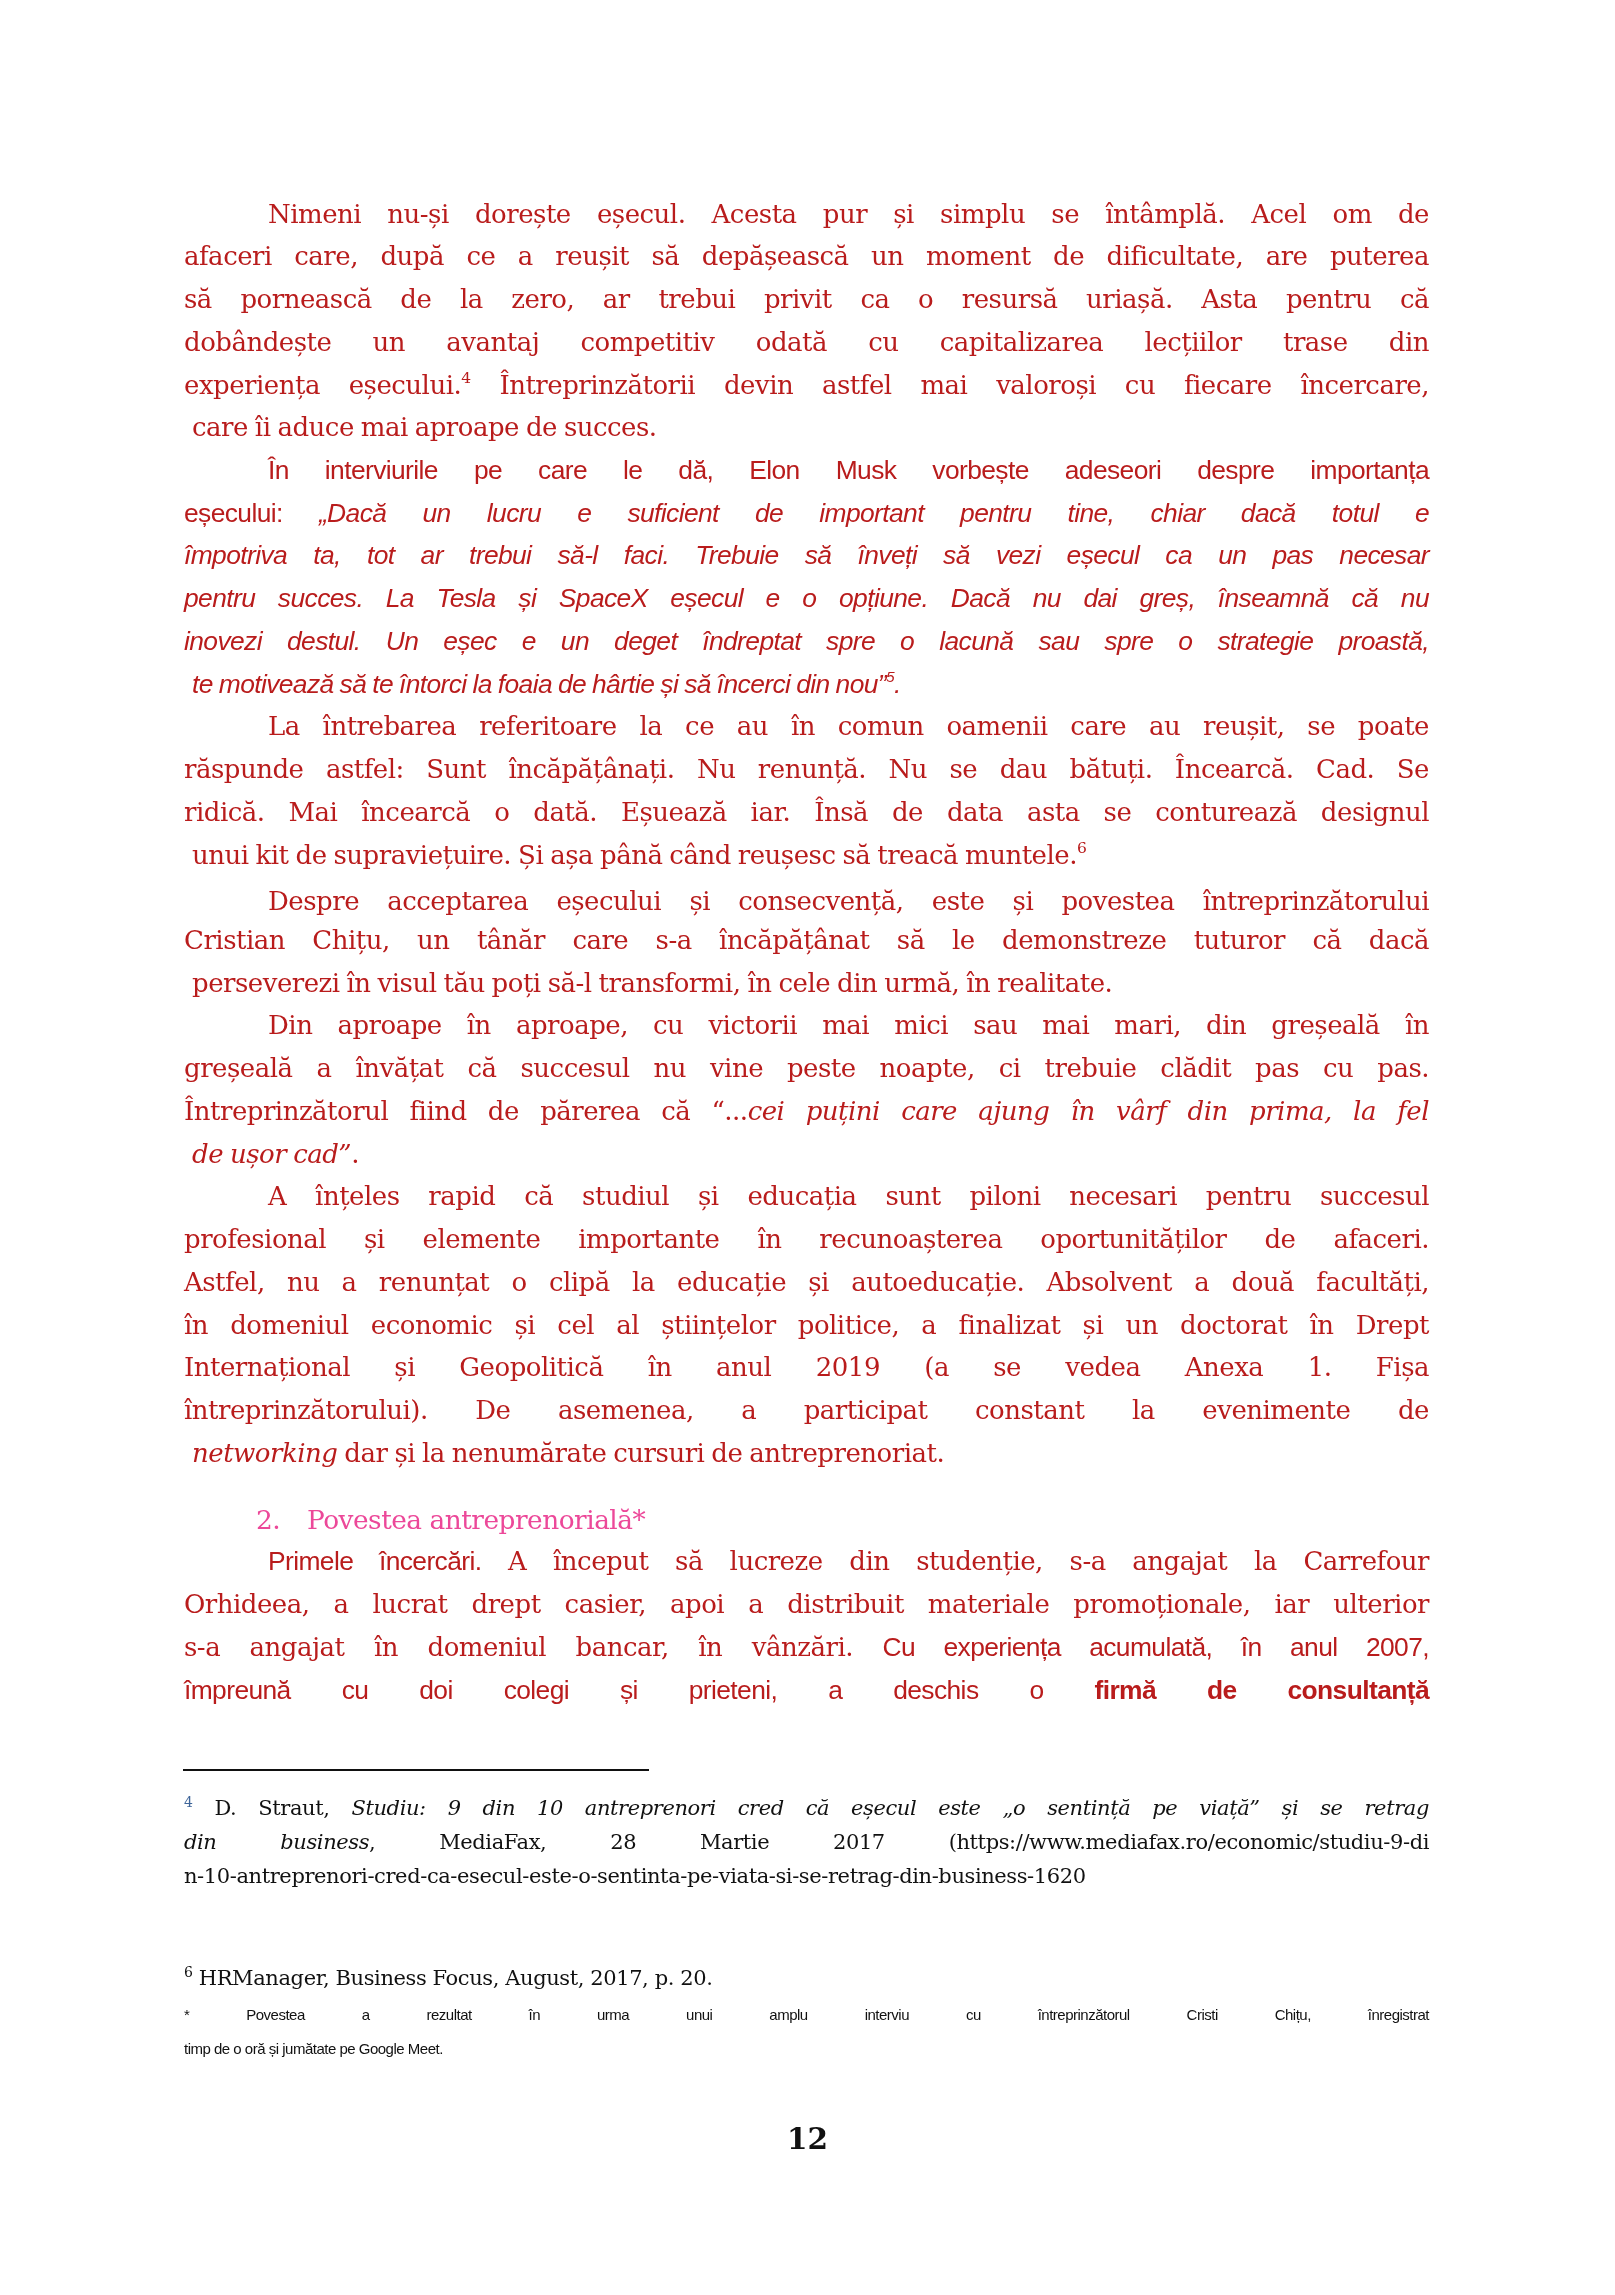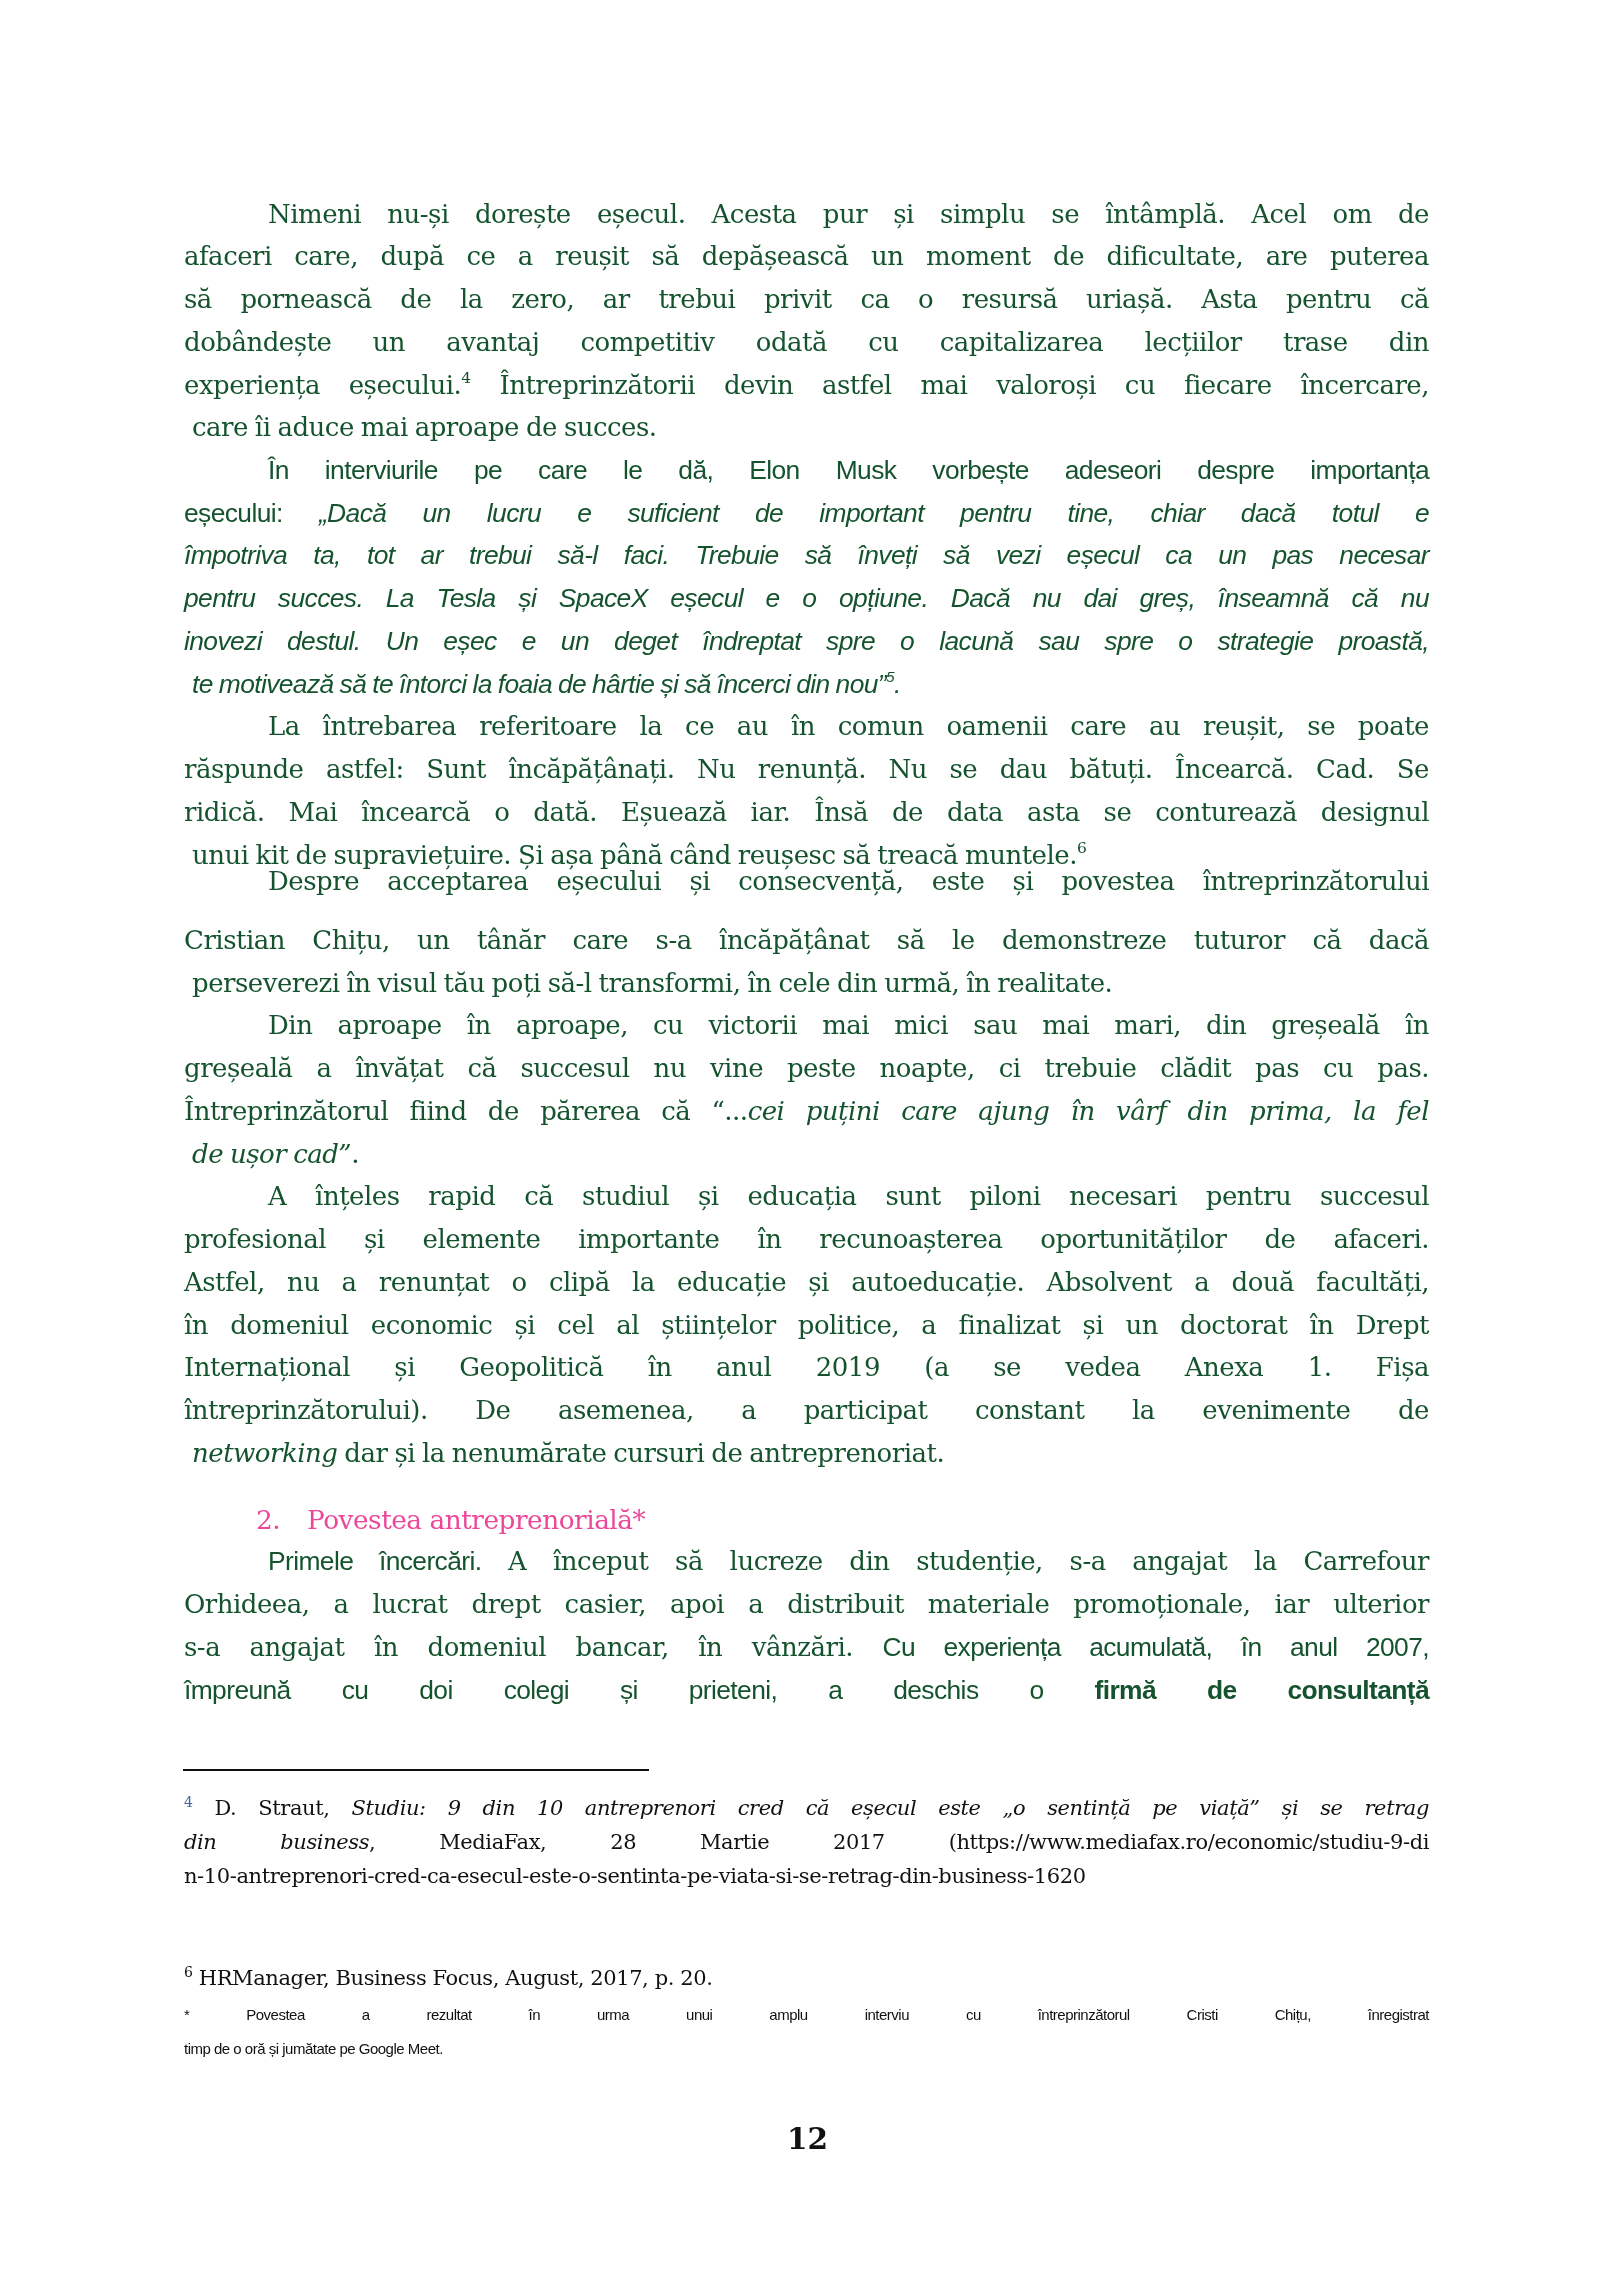--- a/index.html
+++ b/index.html
@@ -2,21 +2,21 @@
 <html style="font-size:12.4px"><head>
 <meta charset="utf-8">
 <style>
   html, body { margin: 0; padding: 0; background: #ffffff; }
   body { width: 1615px; height: 2295px; position: relative; overflow: hidden; }
   .page { position: absolute; left: 0; top: 0; width: 1615px; height: 2295px; background: #fff; }
   .col { position: absolute; left: 184px; width: 1245px; }
   .line {
     position: absolute; left: 0; width: 1245px; height: 43px;
     font-family: "DejaVu Serif", "Liberation Serif", serif;
-    font-size: 26px; line-height: 43px; color: #14532d;
+    font-size: 26px; line-height: 43px; color: #b91c1c;
     white-space: nowrap; text-align: justify; text-align-last: justify;
     letter-spacing: -0.5px; word-spacing: -0.8px;
   }
   .line.last { text-align-last: left; margin-left: 8px; }
   .line.indent { left: 84px; width: 1161px; }
   .sans { font-family: "Liberation Sans", "DejaVu Sans", sans-serif; font-size: 26.4px; letter-spacing: -0.6px; }
   .it { font-style: italic; }
   .b { font-weight: bold; }
   .sup { font-size: 15.5px; vertical-align: 11px; line-height: 0; }
   .heading {
@@ -58,21 +58,21 @@
     <div class="line sans it" style="top:534px">împotriva ta, tot ar trebui să-l faci. Trebuie să înveți să vezi eșecul ca un pas necesar</div>
     <div class="line sans it" style="top:577px">pentru succes. La Tesla și SpaceX eșecul e o opțiune. Dacă nu dai greș, înseamnă că nu</div>
     <div class="line sans it" style="top:620px">inovezi destul. Un eșec e un deget îndreptat spre o lacună sau spre o strategie proastă,</div>
     <div class="line sans it last" style="top:663px"><span>te motivează să te întorci la foaia de hârtie și să încerci din nou”</span><span class="sup">5</span><span>.</span></div>
 
     <div class="line indent" style="top:705px">La întrebarea referitoare la ce au în comun oamenii care au reușit, se poate</div>
     <div class="line" style="top:748px">răspunde astfel: Sunt încăpățânați. Nu renunță. Nu se dau bătuți. Încearcă. Cad. Se</div>
     <div class="line" style="top:791px">ridică. Mai încearcă o dată. Eșuează iar. Însă de data asta se conturează designul</div>
     <div class="line last" style="top:834px"><span>unui kit de supraviețuire. Și așa până când reușesc să treacă muntele.</span><span class="sup">6</span></div>
 
-    <div class="line indent" style="top:860px">Despre acceptarea eșecului și consecvență, este și povestea întreprinzătorului</div>
+    <div class="line indent" style="top:880px">Despre acceptarea eșecului și consecvență, este și povestea întreprinzătorului</div>
     <div class="line" style="top:919px">Cristian Chițu, un tânăr care s-a încăpățânat să le demonstreze tuturor că dacă</div>
     <div class="line last" style="top:962px">perseverezi în visul tău poți să-l transformi, în cele din urmă, în realitate.</div>
 
     <div class="line indent" style="top:1004px">Din aproape în aproape, cu victorii mai mici sau mai mari, din greșeală în</div>
     <div class="line" style="top:1047px">greșeală a învățat că succesul nu vine peste noapte, ci trebuie clădit pas cu pas.</div>
     <div class="line" style="top:1090px"><span>Întreprinzătorul fiind de părerea că “...</span><span class="it">cei puțini care ajung în vârf din prima, la fel</span></div>
     <div class="line last" style="top:1133px"><span class="it">de ușor cad”</span><span>.</span></div>
 
     <div class="line indent" style="top:1175px">A înțeles rapid că studiul și educația sunt piloni necesari pentru succesul</div>
     <div class="line" style="top:1218px">profesional și elemente importante în recunoașterea oportunităților de afaceri.</div>

